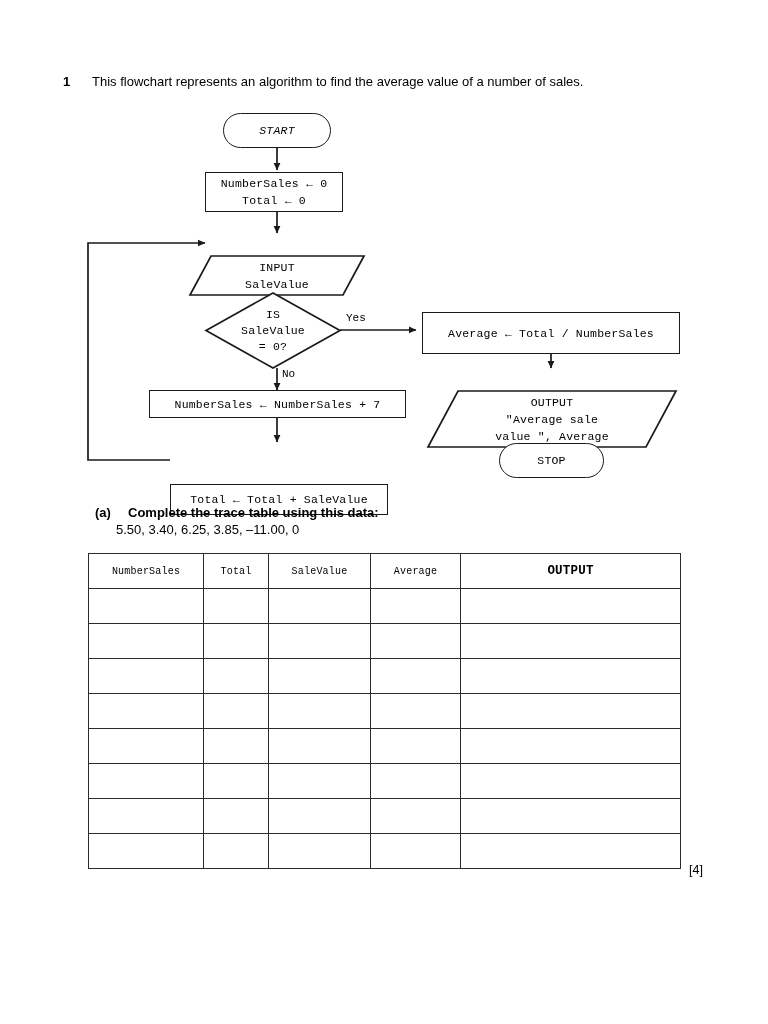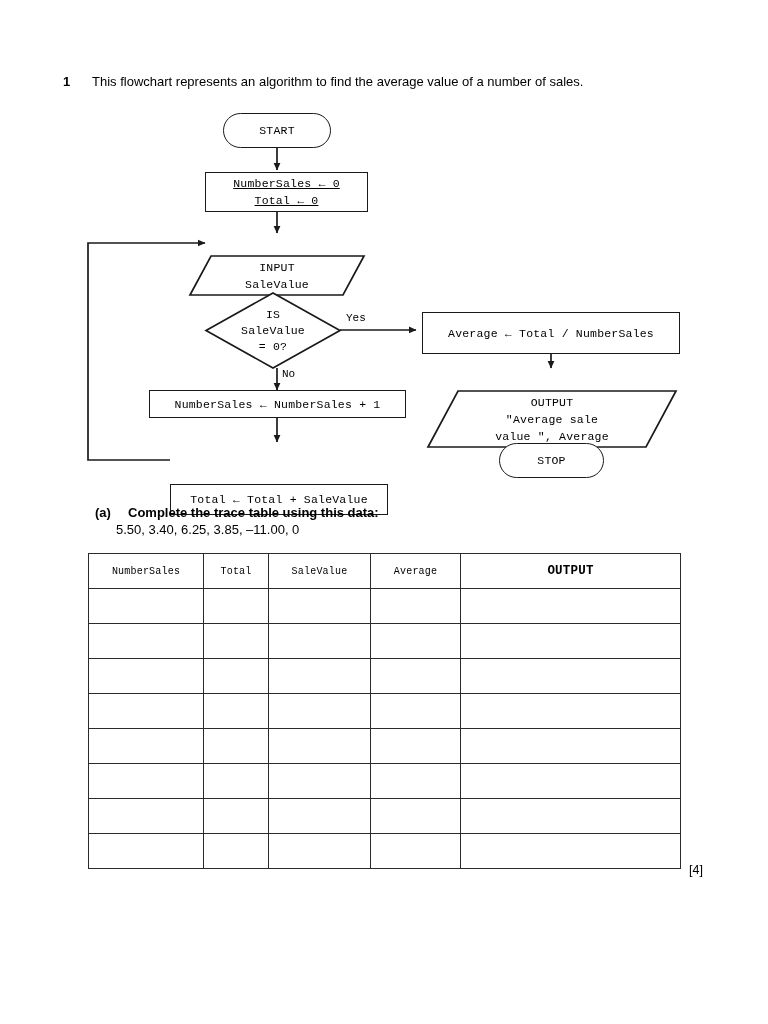--- a/index.html
+++ b/index.html
@@ -195,25 +195,25 @@
         <line x1="277" y1="318" x2="277" y2="342" marker-end="url(#ah)"></line>
 
         <line x1="551" y1="247" x2="551" y2="268" marker-end="url(#ah)"></line>
 
         <line x1="551" y1="324" x2="551" y2="343" marker-end="url(#ah)"></line>
 
         <path d="M170,360 L88,360 L88,143 L205,143" marker-end="url(#ah)"></path>
       </g>
     </svg>
 
-    <div class="node terminator" style="left:223px; top:13px; width:108px; height:35px;">
+    <div class="node terminator" style="left:223px; top:13px; width:108px; height:35px;font-style:italic;">
       <span>START</span>
     </div>
 
-    <div class="node process" style="left:205px; top:72px; width:163px; height:40px;text-decoration:underline;">
+    <div class="node process" style="left:205px; top:72px; width:138px; height:40px;">
       <span>NumberSales ← 0
 Total ← 0</span>
     </div>
 
     <div class="io-wrap" style="left:189px; top:131px; width:176px; height:41px;">
       <svg width="176" height="41" viewBox="0 0 176 41">
         <polygon points="22,1 175,1 154,40 1,40" fill="#fff" stroke="#1a1a1a" stroke-width="1.7"></polygon>
       </svg>
       <div class="io-text">INPUT
 SaleValue</div>
@@ -242,21 +242,21 @@
       <div class="io-text">OUTPUT
 "Average sale
 value ", Average</div>
     </div>
 
     <div class="node terminator" style="left:499px; top:343px; width:105px; height:35px;">
       <span>STOP</span>
     </div>
 
     <div class="node process" style="left:149px; top:290px; width:257px; height:28px;">
-      <span>NumberSales ← NumberSales + 1</span>
+      <span>NumberSales ← NumberSales + 7</span>
     </div>
 
     <div class="node process" style="left:170px; top:344px; width:218px; height:31px;margin-top:40px;">
       <span>Total ← Total + SaleValue</span>
     </div>
 
   </div>
 
   <div class="part-label">(a)</div>
   <div class="part-text">Complete the trace table using this data:</div>

